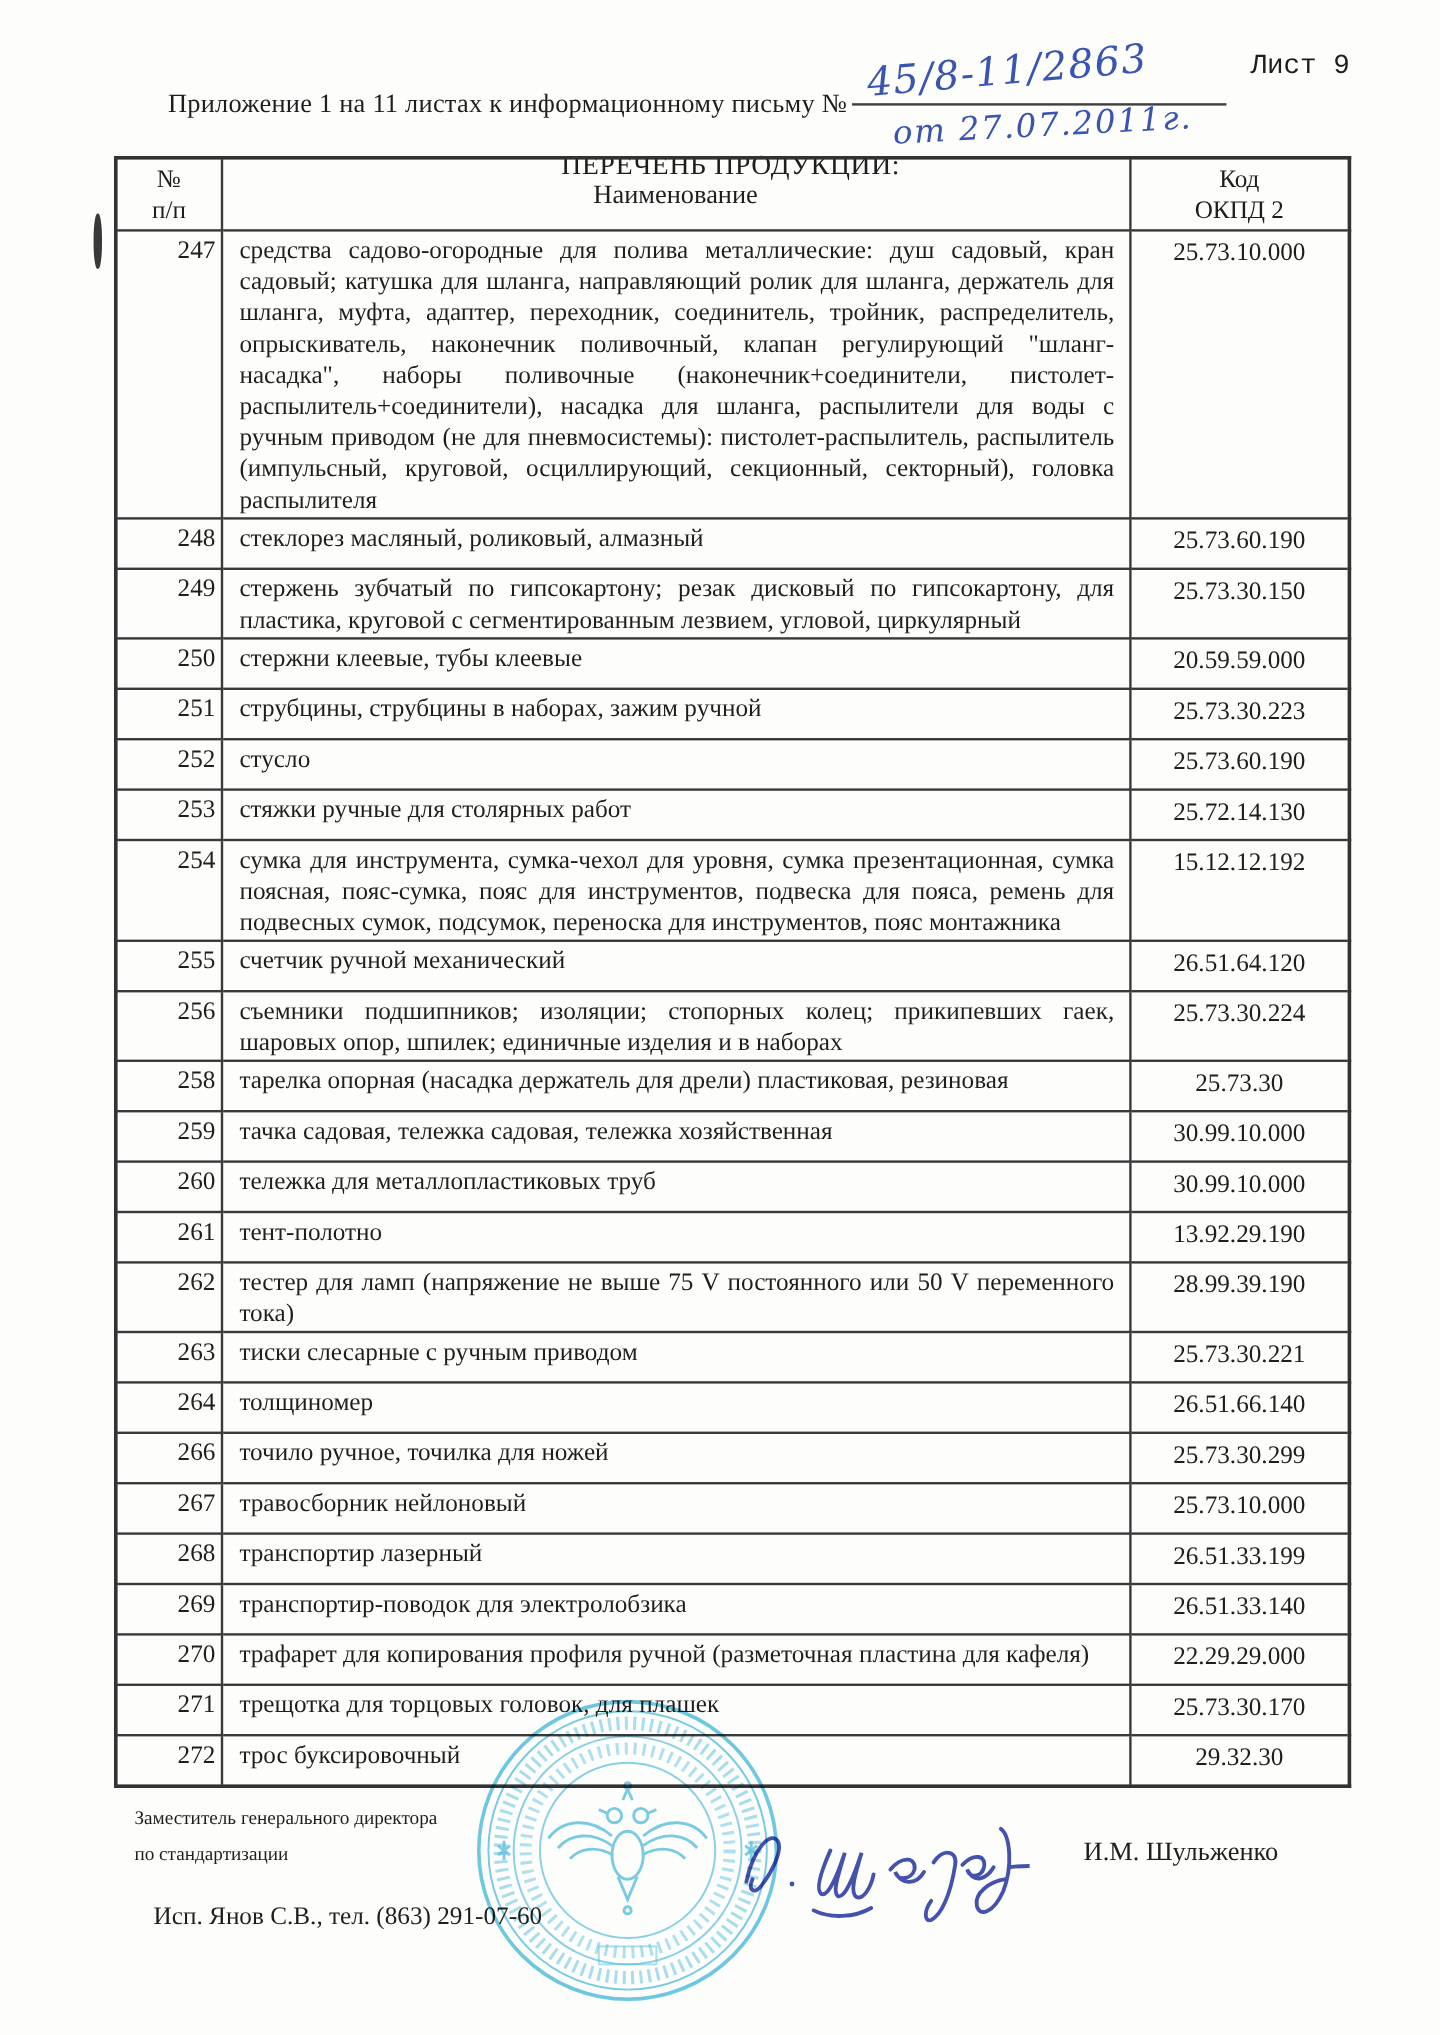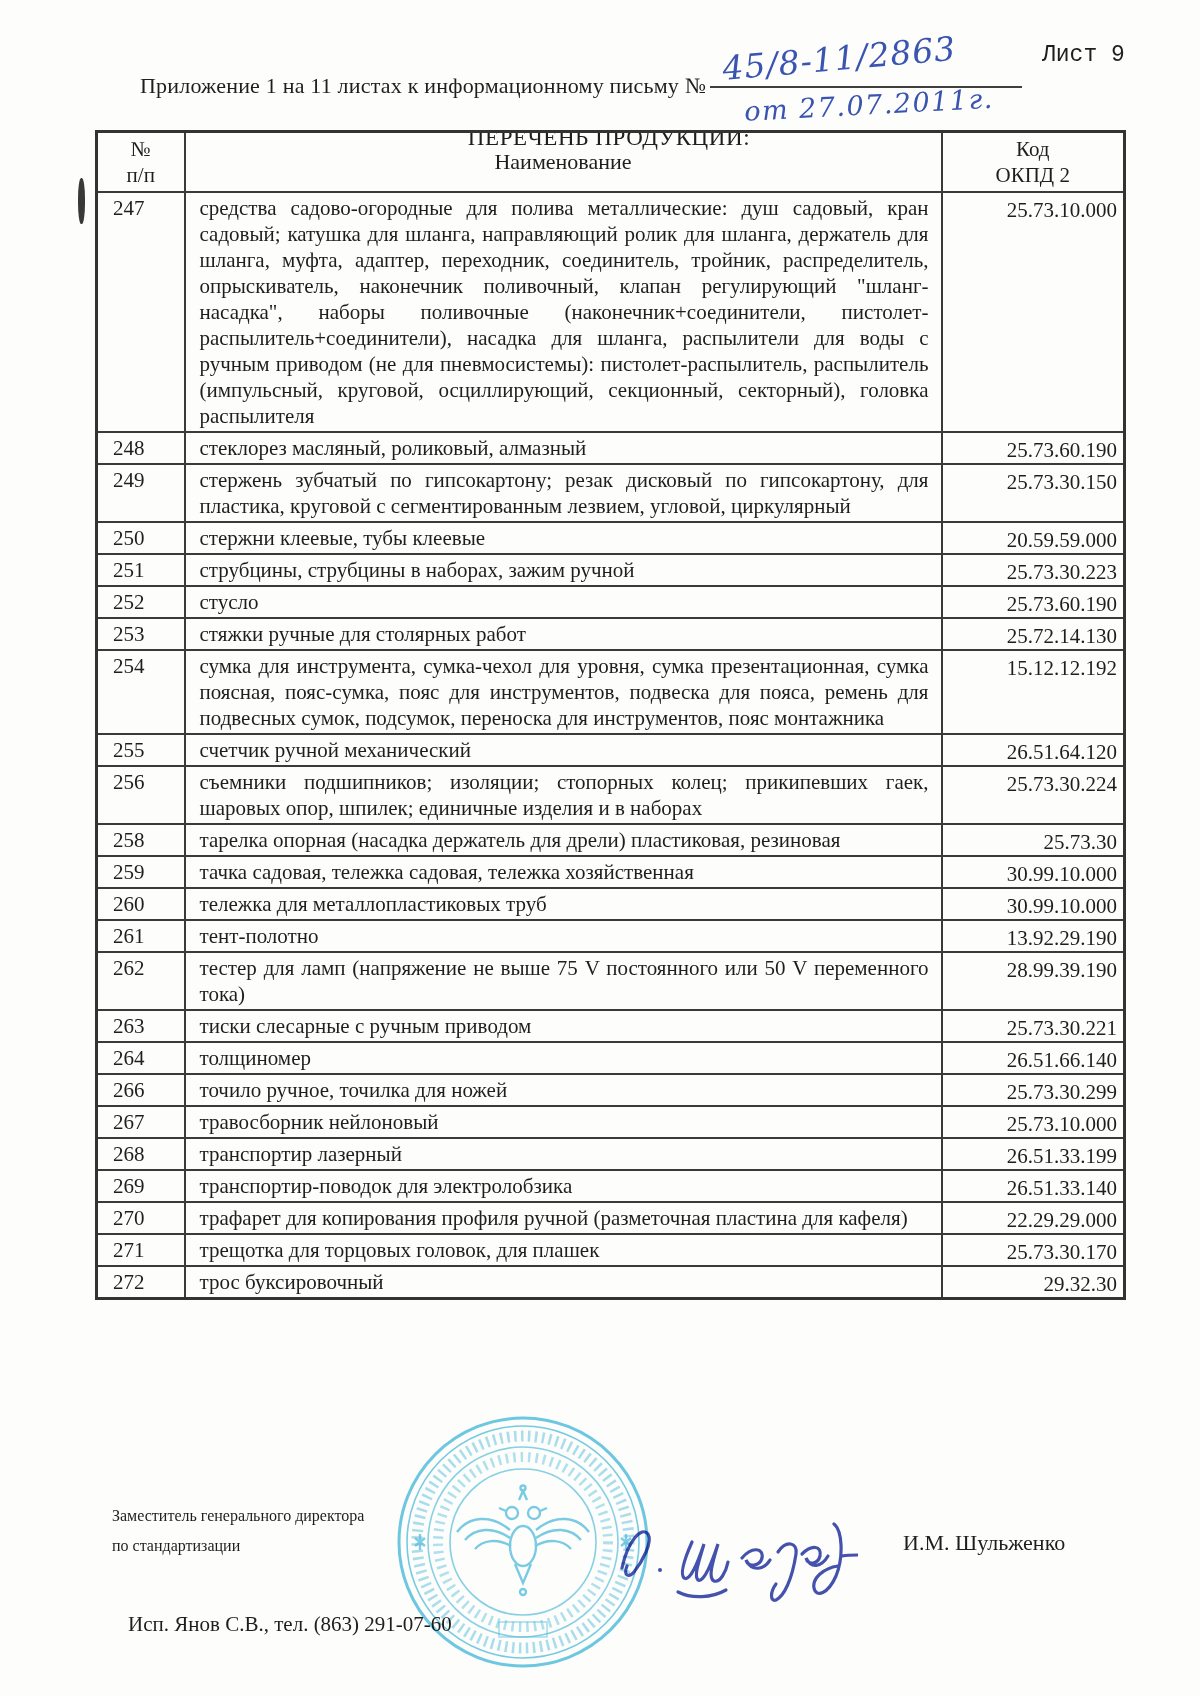--- a/index.html
+++ b/index.html
@@ -37,26 +37,26 @@
     border:2px solid #3a3a3a;
     font-weight:normal;
     line-height:26px;
   }
   table.products{border:3px solid #333;}
   col.c-num{width:88px;}
   col.c-name{width:757px;}
   col.c-code{width:183px;}
   th.h-num,th.h-code{text-align:center;vertical-align:middle;padding:3px 2px;}
   th.h-name{text-align:center;vertical-align:middle;padding:3px 19px;font-size:22px;}
-  td.num{text-align:left;vertical-align:top;padding:2px 15px;}
+  td.num{text-align:right;vertical-align:top;padding:2px 4px;}
   td.name{text-align:justify;vertical-align:top;padding:2px 12px 2px 14px;}
-  td.code{text-align:right;vertical-align:top;padding:4px 6px 0;white-space:nowrap;}
+  td.code{text-align:center;vertical-align:top;padding:4px 6px 10px;white-space:nowrap;}
   .footer-title{position:absolute;left:112px;top:1501px;font-size:16px;line-height:30px;}
   .signer-name{position:absolute;left:903px;top:1530px;font-size:22px;}
-  .executor{position:absolute;left:128px;top:1584px;font-size:21px;margin-top:28px;}
+  .executor{position:absolute;left:128px;top:1584px;font-size:21px;}
   .seal{position:absolute;left:393px;top:1412px;mix-blend-mode:multiply;}
   .signature{position:absolute;left:608px;top:1498px;mix-blend-mode:multiply;}
   .smudge{position:absolute;left:78px;top:178px;width:7px;height:46px;background:#161616;border-radius:45%;opacity:.85;}
 </style>
 </head>
 <body>
 
 <div class="page">
 
   <div class="sheet-label">Лист 9</div>

